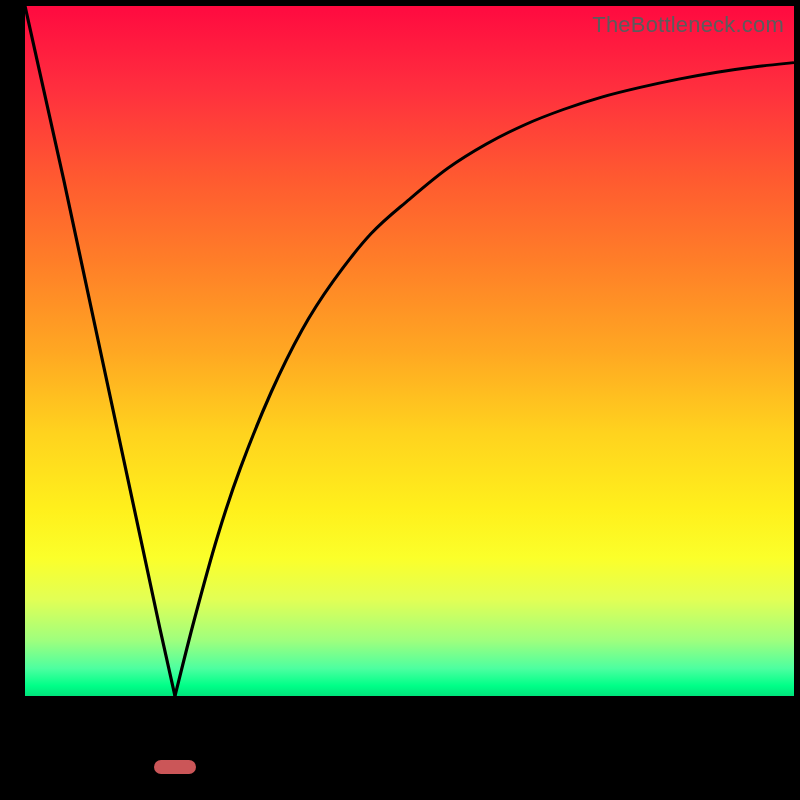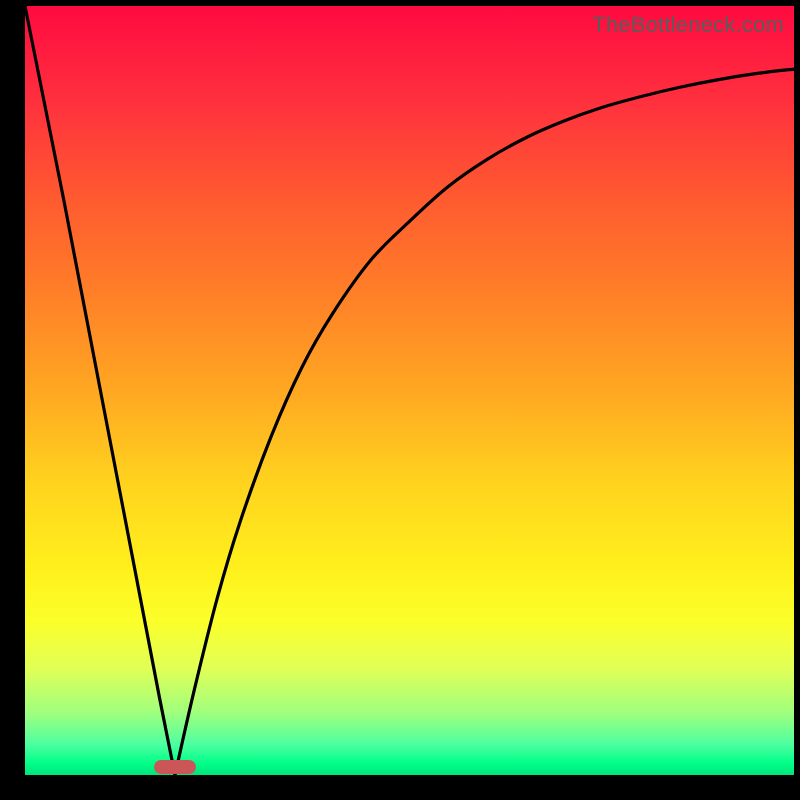--- a/index.html
+++ b/index.html
@@ -15,21 +15,21 @@
     position: relative;
     width: 800px;
     height: 800px;
     background: #000;
   }
   .plot {
     position: absolute;
     left: 25px;
     top: 6px;
     width: 769px;
-    height: 769px;
+    height: 690px;
     background: linear-gradient(to bottom,
       #ff0a40 0%,
       #ff2f3e 12%,
       #ff5a30 25%,
       #ff7e28 37%,
       #ffa722 50%,
       #ffd31e 62%,
       #fff01c 73%,
       #fbff2a 80%,
       #e2ff55 86%,

